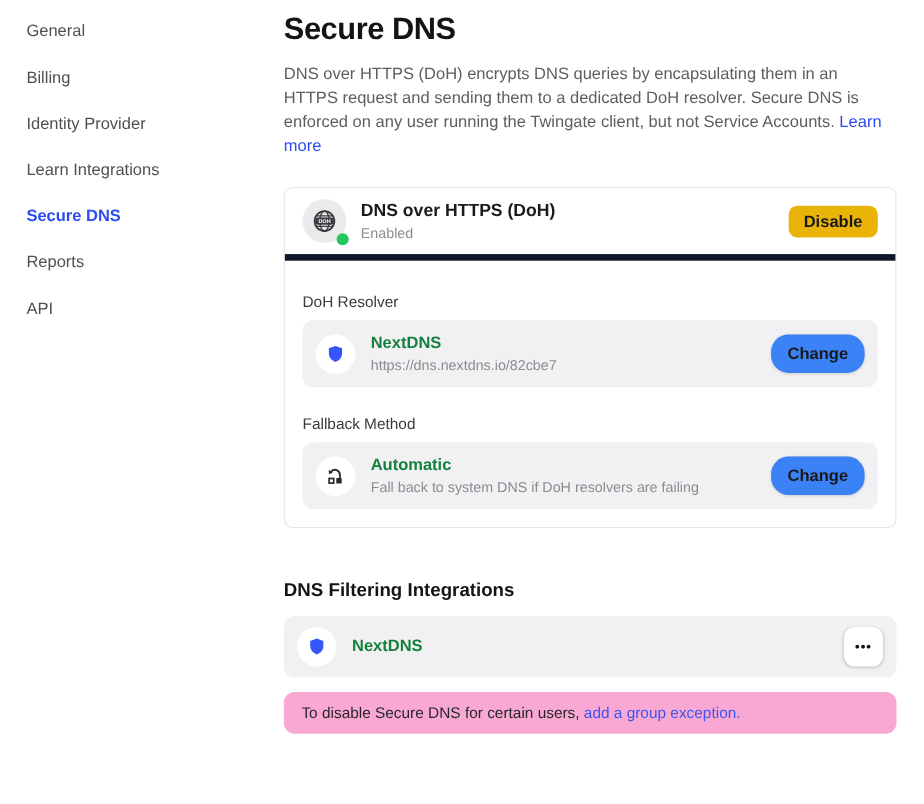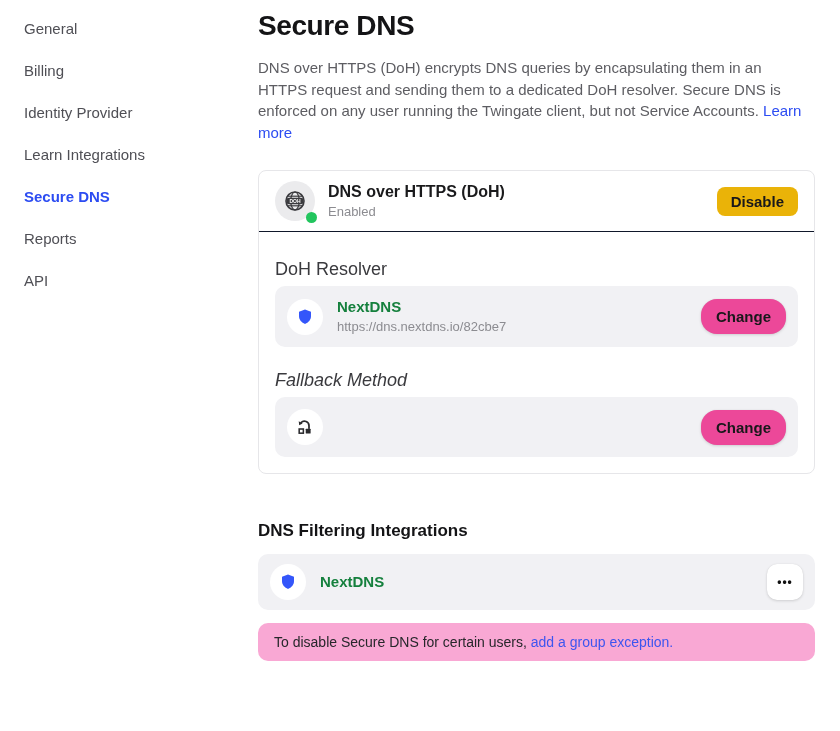--- a/index.html
+++ b/index.html
@@ -15,38 +15,38 @@
 
   
   .main { position: absolute; left: 258px; top: 0; width: 557px; }
   h1.page-title { margin-top: 8px; font-size: 28px; line-height: 36px; font-weight: 800;
                   letter-spacing: -0.4px; color: #141416; }
   .desc { margin-top: 13px; font-size: 15px; line-height: 21.5px; color: #5d5d62; width: 552px; }
   a.link { color: #2c4cf2; text-decoration: none; cursor: pointer; }
 
   
   .card { margin-top: 27px; background: #fff; border: 1px solid #e6e6e9; border-radius: 8px; }
-  .card-header { display: flex; align-items: center; padding: 10px 16px; border-bottom: 1px solid #0f172a; }
+  .card-header { display: flex; align-items: center; padding: 10px 16px; border-bottom: 6px solid #0f172a; }
   .avatar { position: relative; border-radius: 50%; display: flex; align-items: center; justify-content: center; flex: none; }
   .avatar.lg { width: 40px; height: 40px; background: #ebebed; }
   .avatar.sm { width: 36px; height: 36px; background: #ffffff; }
   .status-dot { position: absolute; right: -2px; bottom: -2px; width: 11px; height: 11px;
                 border-radius: 50%; background: #22c55e; }
   .head-text { margin-left: 13px; }
   .card-title { font-size: 16px; font-weight: 700; color: #1a1a1c; line-height: 20px; }
   .card-sub { font-size: 13px; color: #8c8c91; margin-top: 2px; line-height: 16px; }
   .btn { border: none; border-radius: 8px; font-family: inherit; font-size: 15px; font-weight: 700;
          color: #18181a; cursor: pointer; }
   .btn.gray { margin-left: auto; background: #eab308; padding: 6px 14px; }
-  .btn.white { margin-left: auto; background: #ec4899; padding: 9px 15px;
+  .btn.white { margin-left: auto; background: #3b82f6; padding: 9px 15px;
                box-shadow: 0 1px 3px rgba(0,0,0,0.14), 0 0 1px rgba(0,0,0,0.10); border-radius: 16px; }
   .card-body { padding: 16px; }
-  .field-label { font-size: 18px; font-weight: 500; color: #3a3a3e; line-height: 18px;
+  .field-label { font-size: 14px; font-weight: 500; color: #3a3a3e; line-height: 18px;
                  margin: 12px 0 8px 0; }
-  .field-label.second { margin-top: 24px; font-style: italic; }
+  .field-label.second { margin-top: 24px; }
 
   .row { display: flex; align-items: center; background: #f1f1f4; border-radius: 10px;
          padding: 12px; }
   .row-text { margin-left: 14px; }
   .row-title { font-size: 15px; font-weight: 700; color: #15803d; line-height: 18px; }
   .row-sub { font-size: 13px; color: #8c8c91; margin-top: 3px; line-height: 16px; }
   .row.standalone { margin-top: 12px; padding: 10px 12px; }
   .row.standalone .row-title { margin-left: 14px; }
   .menu-btn { margin-left: auto; width: 36px; height: 36px; border: none; border-radius: 10px;
               background: #fff; box-shadow: 0 1px 3px rgba(0,0,0,0.14), 0 0 1px rgba(0,0,0,0.10);
@@ -130,20 +130,24 @@
           <div class="avatar sm">
             <span>
               <svg width="20" height="20" viewBox="0 0 22 22">
                 <path d="M15.4 12.5V9.6a5 5 0 0 0-8.7-3.4" fill="none" stroke="#2b2b2e" stroke-width="1.9" stroke-linecap="round"></path>
                 <path d="M4.1 4.6l0.5 4.4 3.8-1.8z" fill="#2b2b2e"></path>
                 <rect x="4.6" y="13.2" width="4.6" height="4.6" fill="none" stroke="#2b2b2e" stroke-width="1.7"></rect>
                 <rect x="11.8" y="12.8" width="5.4" height="5.4" rx="0.6" fill="#2b2b2e"></rect>
               </svg>
             </span>
           </div>
+          <div class="row-text">
+            <div class="row-title">Automatic</div>
+            <div class="row-sub">Fall back to system DNS if DoH resolvers are failing</div>
+          </div>
           <button class="btn white">Change</button>
         </div>
       </div>
     </section>
 
     <h2 class="section-title">DNS Filtering Integrations</h2>
 
     <div class="row standalone">
       <div class="avatar sm">
         <span>

